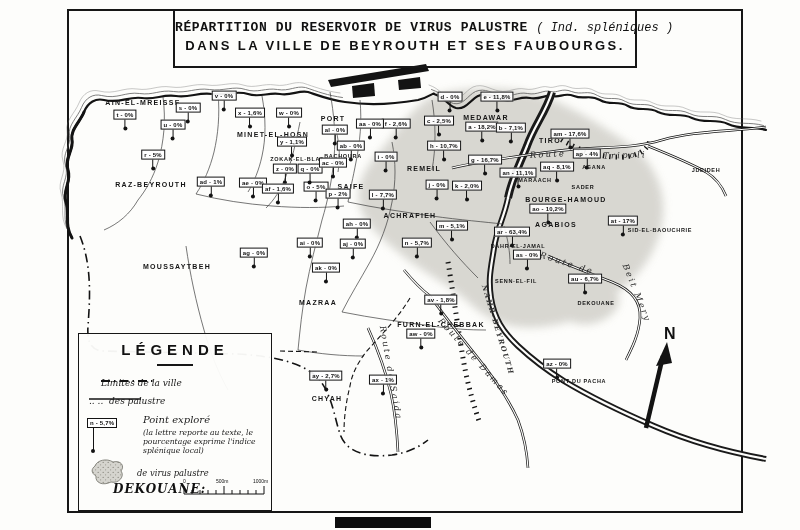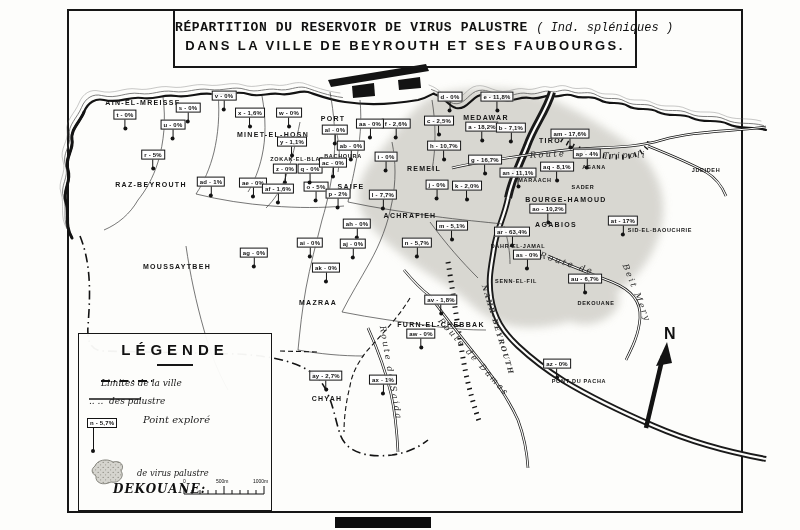--- a/index.html
+++ b/index.html
@@ -476,20 +476,21 @@
     </div>
 
     <div class="lg-row" style="left:10px;top:62px;">
       <svg class="lg-sym" width="52" height="6">
           <line x1="0" y1="3" x2="52" y2="3" stroke="#131313" stroke-width="1.6"></line>
         </svg>
       <span>..   ..</span>&nbsp;&nbsp;<span>des palustre</span>
     </div>
 
     <div class="lg-row" style="left:64px;top:80px;font-size:10px;">Point exploré</div>
+    <div class="lg-note" style="left:64px;top:94px;">(la lettre reporte au texte, le pourcentage exprime l'indice splénique local)</div>
 
     <div class="lg-sample">
       <span class="pbox">n - 5,7%</span>
       <span class="pstem"></span>
       <span class="pdot" style="margin-left:4px;"></span>
     </div>
 
     <svg style="position:absolute;left:8px;top:122px;" width="40" height="32">
       <defs>
         <pattern id="stip2" width="5" height="5" patternUnits="userSpaceOnUse">

